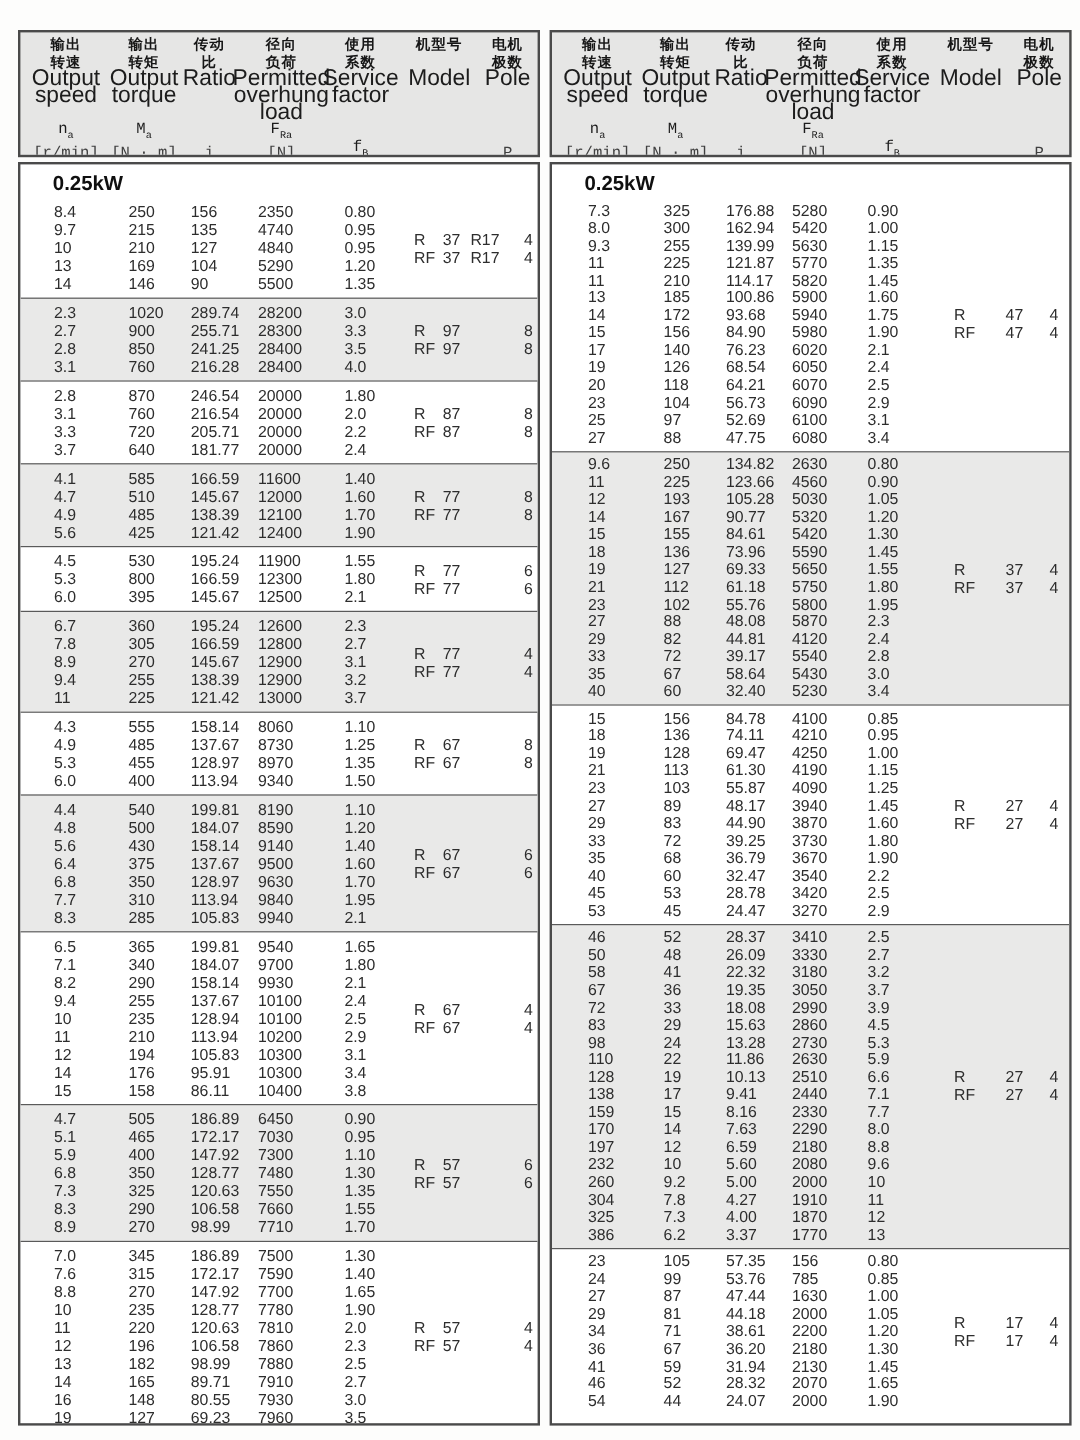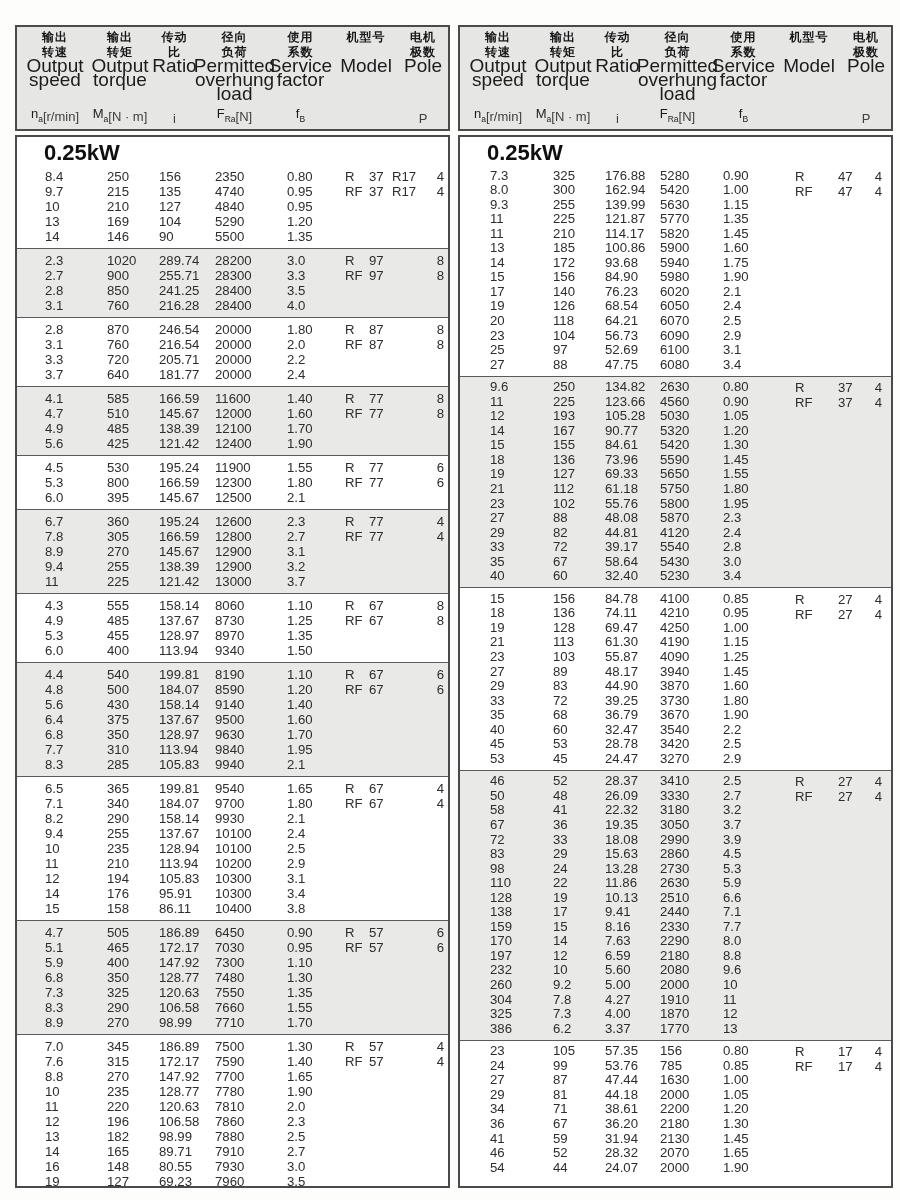--- a/index.html
+++ b/index.html
@@ -16,33 +16,33 @@
   
   .thead{
     box-sizing:border-box;height:106px;border:2px solid #4a4a4a;background:#e6e6e5;
     display:grid;grid-template-columns:76px 54px 55px 65px 67px 64px 1fr;
     padding:3px 0 3px 0;overflow:hidden;
   }
   .hcell{display:flex;flex-direction:column;align-items:center;text-align:center;min-width:0;}
   .hzh{min-height:29px;display:flex;flex-direction:column;justify-content:flex-start;}
   .hzh div{font-weight:bold;font-size:12px;line-height:14.5px;color:#161616;letter-spacing:1px;}
   .hen{font-size:19px;line-height:14px;color:#1c1c1c;white-space:nowrap;}
-  .hbot{margin-top:auto;display:flex;flex-direction:row;align-items:center;}
+  .hbot{margin-top:auto;display:flex;flex-direction:column;align-items:center;font-family:Liberation Mono, monospace;}
   .sym{font-size:13px;line-height:14px;color:#1c1c1c;}
   .sym sub{font-size:8.5px;}
   .unit{font-size:13px;line-height:15px;color:#404040;white-space:nowrap;}
 
   
   .tbody{
     box-sizing:border-box;margin-top:4px;height:1053px;border:2px solid #4a4a4a;
     background:#ffffff;overflow:hidden;
   }
-  .sec{font-weight:bold;font-size:22px;color:#0f0f0f;padding:7px 16px 3px 27px;line-height:18px;}
+  .sec{font-weight:bold;font-size:17px;color:#0f0f0f;padding:7px 16px 3px 27px;line-height:18px;}
 
-  .grp{display:flex;align-items:flex-start;border-top:1px solid #5a5a5a;}
+  .grp{display:flex;align-items:center;border-top:1px solid #5a5a5a;}
   .grp.first{border-top:none;}
   .grp.shaded{background:#e9e9e8;}
   .t1 .grp{padding:4px 0;}
   .t2 .grp{padding:3.5px 0;}
 
   .grid{display:grid;align-content:start;}
   .t1 .grid{grid-template-columns:62px 52px 56px 72px 58px;margin-left:28px;}
   .t2 .grid{grid-template-columns:63px 52px 55px 63px 72px;margin-left:30px;}
   .cell{font-size:13.2px;color:#2d2d2d;white-space:nowrap;}
   .t1 .cell{line-height:15px;}

